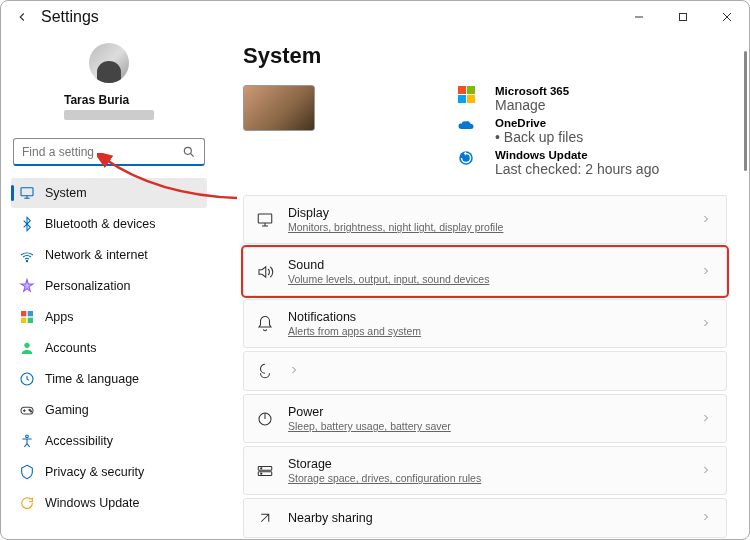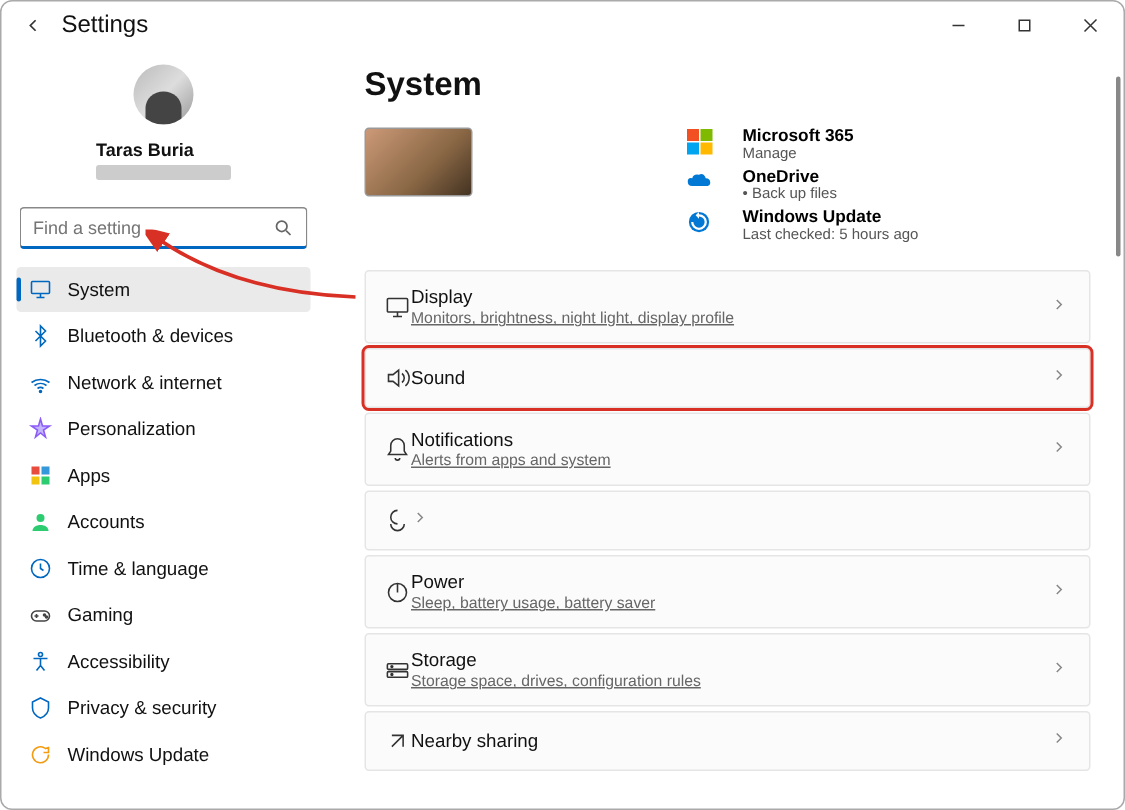--- a/index.html
+++ b/index.html
@@ -32,26 +32,26 @@
   .toprow { display: flex; gap: 14px; margin-bottom: 18px; align-items: flex-start; }
   .pcinfo { display: flex; gap: 12px; align-items: center; min-width: 200px; }
   .pcthumb { width: 72px; height: 46px; border: 1px solid #999; border-radius: 3px; background: linear-gradient(135deg,#c97 0%,#864 60%,#432 100%); }
   .pcname { font-size: 13px; font-weight: 600; }
   .pcmodel { font-size: 11px; color: #111; margin-top: 1px; }
   .pcrename { font-size: 11px; color: #555; margin-top: 2px; cursor: pointer; }
   .cards { flex: 1; display: flex; flex-wrap: wrap; gap: 4px 14px; }
   .card { display: flex; gap: 20px; align-items: flex-start; width: 130px; cursor: pointer; }
   .cicon { width: 18px; height: 18px; display: flex; align-items: center; justify-content: center; }
   .ctitle { font-size: 11.5px; font-weight: 600; }
-  .csub { font-size: 10px; color: #555; }
+  .csub { font-size: 14px; color: #555; }
   .ms365 { display: grid; grid-template-columns: 8px 8px; grid-template-rows: 8px 8px; gap: 1px; }
   .ms365 span:nth-child(1){background:#f25022;} .ms365 span:nth-child(2){background:#7fba00;}
   .ms365 span:nth-child(3){background:#00a4ef;} .ms365 span:nth-child(4){background:#ffb900;}
   .settings-list { display: flex; flex-direction: column; gap: 3px; }
-  .srow { display: flex; align-items: center; padding: 10px 14px 10px 12px; border: 1px solid #e5e5e5; border-radius: 3px; background: #fbfbfb; cursor: pointer; }
+  .srow { display: flex; align-items: center; gap: 14px; padding: 10px 14px 10px 12px; border: 1px solid #e5e5e5; border-radius: 3px; background: #fbfbfb; cursor: pointer; }
   .srow.highlighted { outline: 2px solid #d93025; outline-offset: 0; }
   .sicon { width: 18px; height: 18px; color: #333; display: flex; align-items: center; justify-content: center; }
   .sicon svg { width: 18px; height: 18px; }
   .stxt { flex: 1; }
   .stitle { font-size: 12.5px; color: #111; }
   .ssub { font-size: 10.5px; color: #666; margin-top: 1px; text-decoration: underline; }
   .chev { color: #888; }
   .chev svg { width: 12px; height: 12px; }
   
   .arrow { position: absolute; left: 96px; top: 152px; pointer-events: none; }
@@ -244,21 +244,21 @@
         <div class="card" style="width:260px">
           <div class="cicon">
               <svg viewBox="0 0 24 24">
                 <circle cx="12" cy="12" r="9" fill="#0078d4"></circle>
                 <path d="M12 6 A6 6 0 1 1 6 12" fill="none" stroke="#fff" stroke-width="2"></path>
                 <path d="M12 3 L12 9 L9 6 Z" fill="#fff"></path>
               </svg>
             </div>
           <div>
               <div class="ctitle">Windows Update</div>
-              <div class="csub">Last checked: 5 hours ago</div>
+              <div class="csub">Last checked: 2 hours ago</div>
             </div>
         </div>
       </div>
     </div>
     <div class="settings-list" id="settings-list">
         <div class="srow">
     <span class="sicon">
             <svg viewBox="0 0 24 24" fill="none" stroke="#333" stroke-width="1.4">
               <rect x="3" y="4" width="18" height="12" rx="1"></rect>
               <line x1="8" y1="20" x2="16" y2="20"></line>
@@ -276,20 +276,21 @@
         <div class="srow highlighted">
     <span class="sicon">
             <svg viewBox="0 0 24 24" fill="none" stroke="#333" stroke-width="1.4">
               <path d="M4 9v6h4l5 4V5L8 9H4z"></path>
               <path d="M16 8a5 5 0 010 8"></path>
               <path d="M19 5a9 9 0 010 14"></path>
             </svg>
           </span>
     <span class="stxt">
       <div class="stitle">Sound</div>
+      <div class="ssub">Volume levels, output, input, sound devices</div>
     </span>
     <span class="chev"><svg viewBox="0 0 24 24" fill="none" stroke="#888" stroke-width="2">
               <path d="M9 6l6 6-6 6"></path>
             </svg></span>
         </div>
         <div class="srow">
     <span class="sicon">
             <svg viewBox="0 0 24 24" fill="none" stroke="#333" stroke-width="1.4">
               <path d="M6 8a6 6 0 1112 0v5l2 3H4l2-3V8z"></path>
               <path d="M10 19a2 2 0 004 0"></path>

